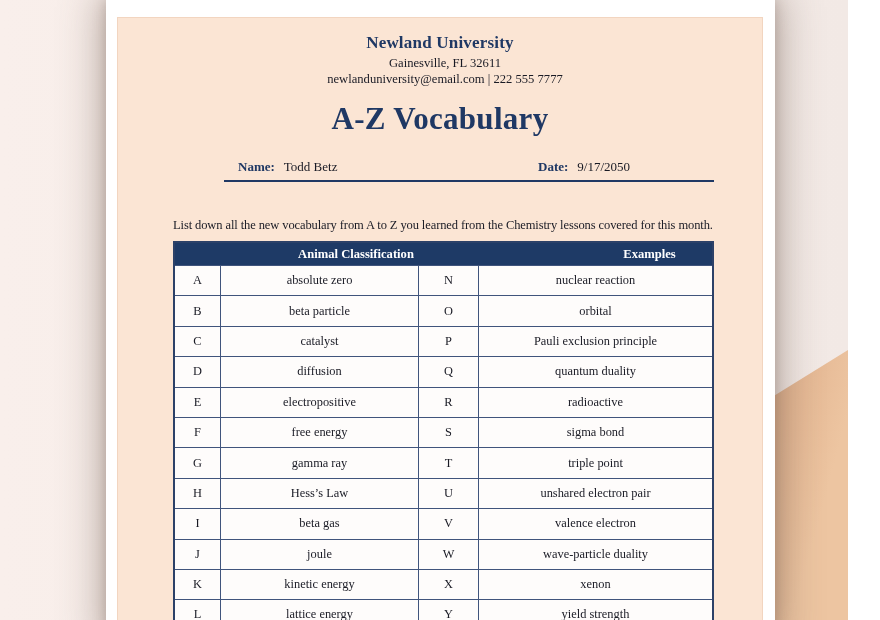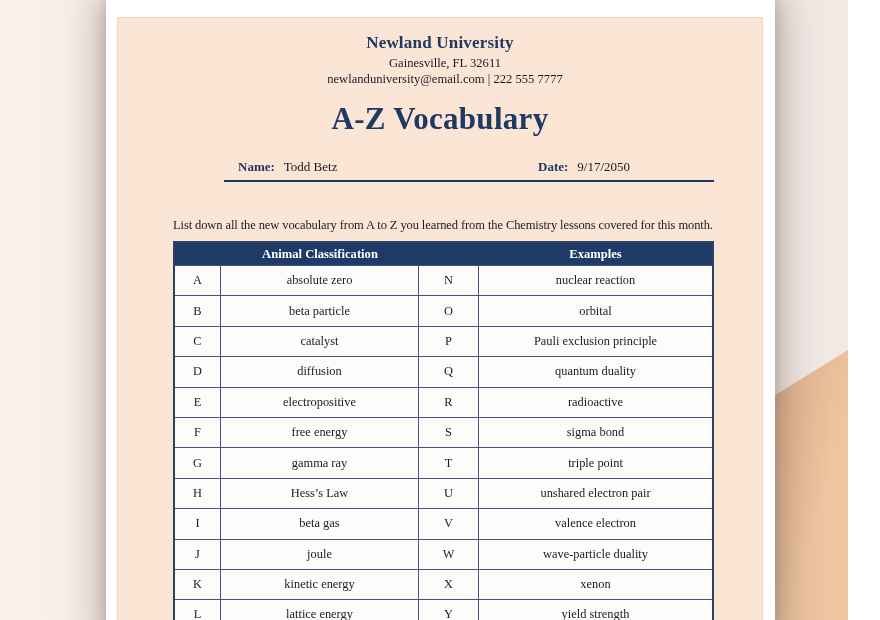--- a/index.html
+++ b/index.html
@@ -61,21 +61,21 @@
   .instruction{
     margin-top:36px;margin-left:55px;width:560px;
     font-size:12.5px;letter-spacing:-0.1px;color:var(--ink);white-space:nowrap;
   }
   .vtable{
     margin-top:8px;margin-left:55px;width:541px;
     border:2px solid var(--border-dark);background:var(--cell-bg);
   }
   .vhead{
     display:grid;grid-template-columns:46px 198px 60px 1fr;
-    background:var(--navy);height:22px;align-items:center;
+    background:var(--navy);height:22px;align-items:center;gap:36px;
   }
   .vhead-cell{
     color:#ffffff;font-weight:bold;font-size:12.6px;text-align:center;
   }
   .vhead-cell.c2{grid-column:2;}
   .vhead-cell.c4{grid-column:4;}
   .vrow{
     display:grid;grid-template-columns:46px 198px 60px 1fr;
     height:30.4px;background:var(--cell-bg);
     border-top:1.5px solid var(--border);

